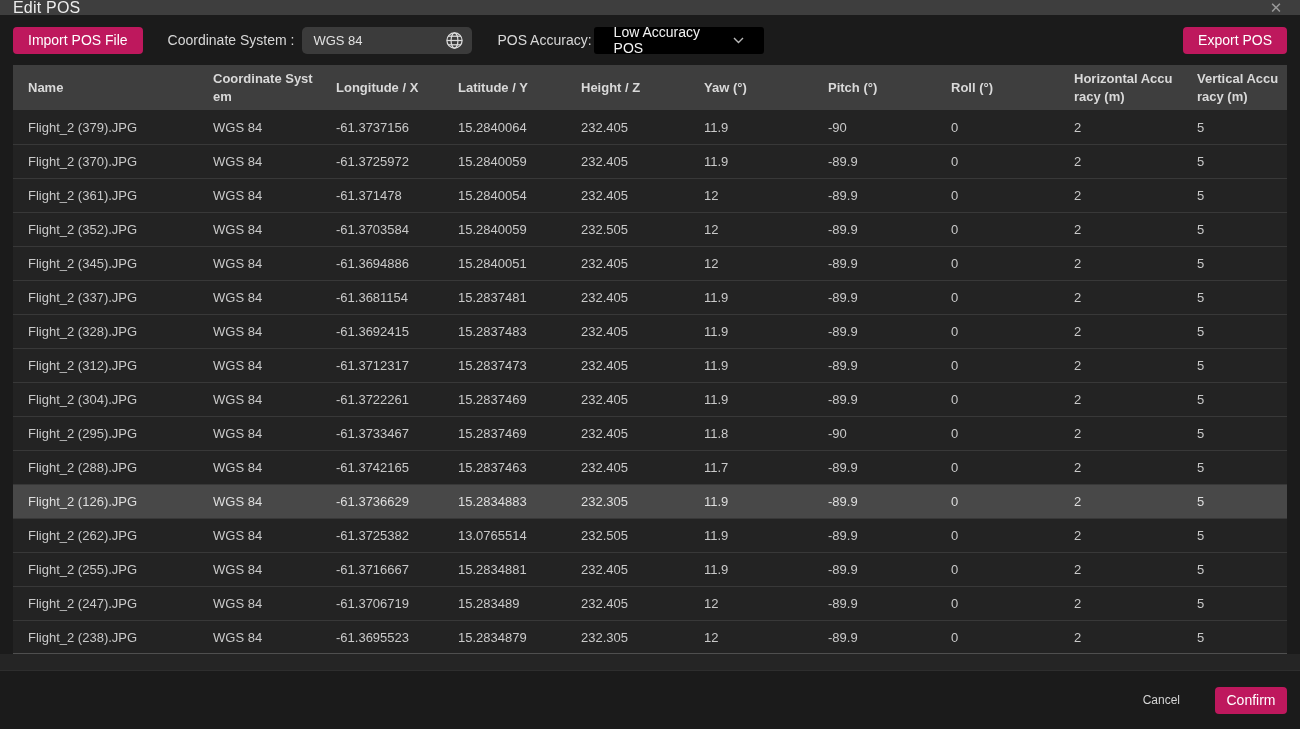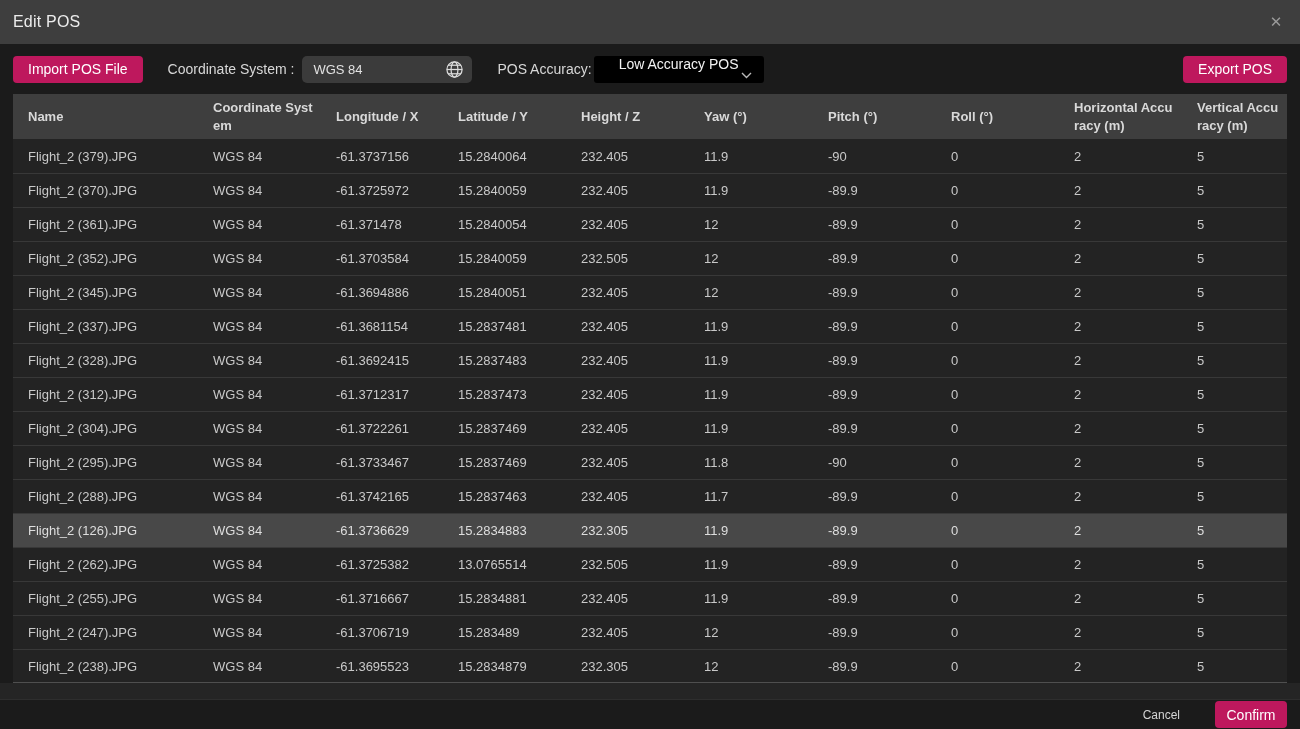--- a/index.html
+++ b/index.html
@@ -2,34 +2,34 @@
 <html><head>
 <meta charset="utf-8">
 <style>
   * { margin: 0; padding: 0; box-sizing: border-box; }
   html, body { width: 1300px; height: 729px; background: #1b1b1b; overflow: hidden; }
   body { font-family: "Liberation Sans", sans-serif; color: #cfcfcf; }
 
   .dialog { width: 1300px; height: 729px; background: #1b1b1b; display: flex; flex-direction: column; }
 
   
-  .titlebar { height: 44px; background: #3e3e3e; display: flex; align-items: center; padding: 0 13px; flex: 0 0 auto; }
+  .titlebar { height: 15px; background: #3e3e3e; display: flex; align-items: center; padding: 0 13px; flex: 0 0 auto; }
   .title { font-size: 16px; color: #ececec; font-weight: 500; letter-spacing: 0.2px; }
   .close { margin-left: auto; color: #9a9a9a; font-size: 15px; width: 22px; height: 22px; display: flex; align-items: center; justify-content: center; cursor: pointer; }
 
   
   .toolbar { height: 50px; background: #1b1b1b; display: flex; align-items: center; padding: 0 13px; flex: 0 0 auto; }
   .btn { border: none; border-radius: 4px; height: 27px; padding: 0 15px; font-size: 14px; font-family: "Liberation Sans", sans-serif; cursor: pointer; }
   .blue { background: #be185d; color: #ffffff; }
   .lbl { font-size: 14px; color: #d8d8d8; margin-left: 25px; }
   .cs-input { margin-left: 8px; width: 170px; height: 27px; background: #3b3b3b; border-radius: 5px; display: flex; align-items: center; padding: 0 8px 0 11px; cursor: text; }
   .cs-text { font-size: 13px; color: #e2e2e2; }
   .globe { margin-left: auto; display: flex; align-items: center; cursor: pointer; }
   .lbl-acc { font-size: 14px; color: #d8d8d8; margin-left: 25px; }
-  .dropdown { margin-left: 2px; width: 170px; height: 27px; background: #000000; border-radius: 3px; display: flex; align-items: center; padding: 0 12px; cursor: pointer; flex-direction: column; }
+  .dropdown { margin-left: 2px; width: 170px; height: 27px; background: #000000; border-radius: 3px; display: flex; align-items: center; padding: 0 20px; cursor: pointer; }
   .dropdown span.val { font-size: 14px; color: #f2f2f2; }
   .chev { margin-left: auto; display: flex; align-items: center; }
   .spacer { flex: 1; }
 
   
   .table { margin: 0 13px; flex: 0 0 auto; }
   .grid-row { display: grid; grid-template-columns: 185px 123px 122px 123px 123px 124px 123px 123px 123px 1fr; }
   .thead { background: #3e3e3e; min-height: 44px; align-items: center; }
   .th { font-size: 13px; font-weight: bold; color: #d9d9d9; padding: 5px 6px 5px 15px; word-break: break-all; line-height: 1.35; align-self: center; }
   .tr { height: 34px; background: #232323; border-top: 1px solid #383838; align-items: center; cursor: default; }

